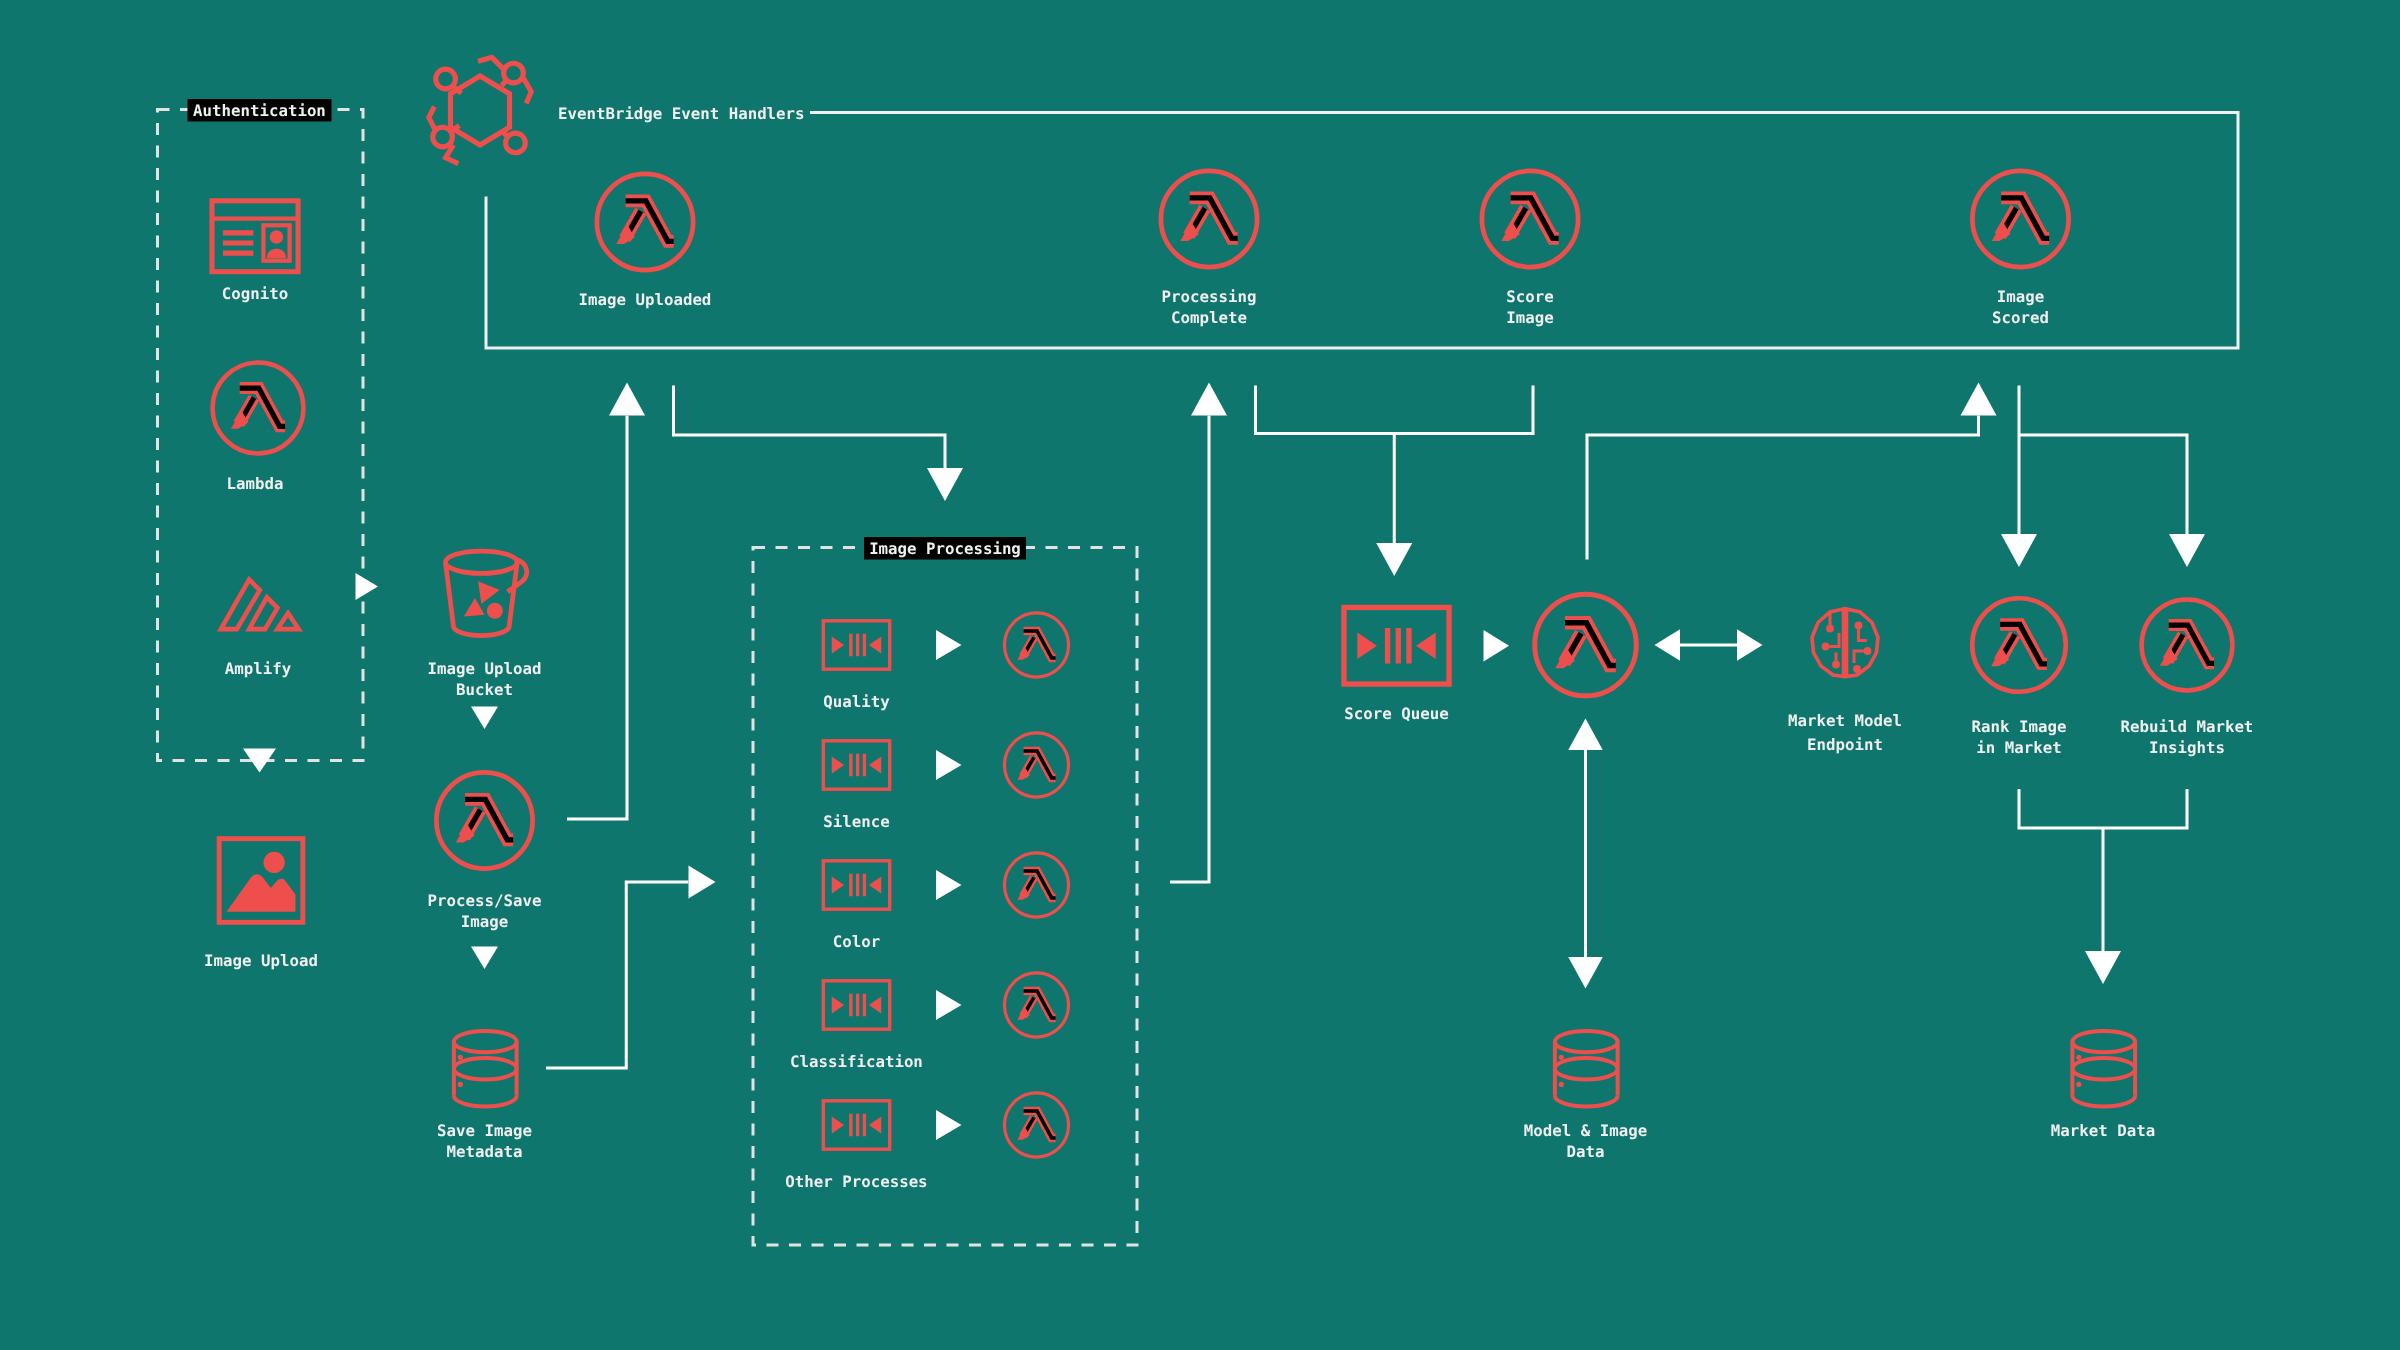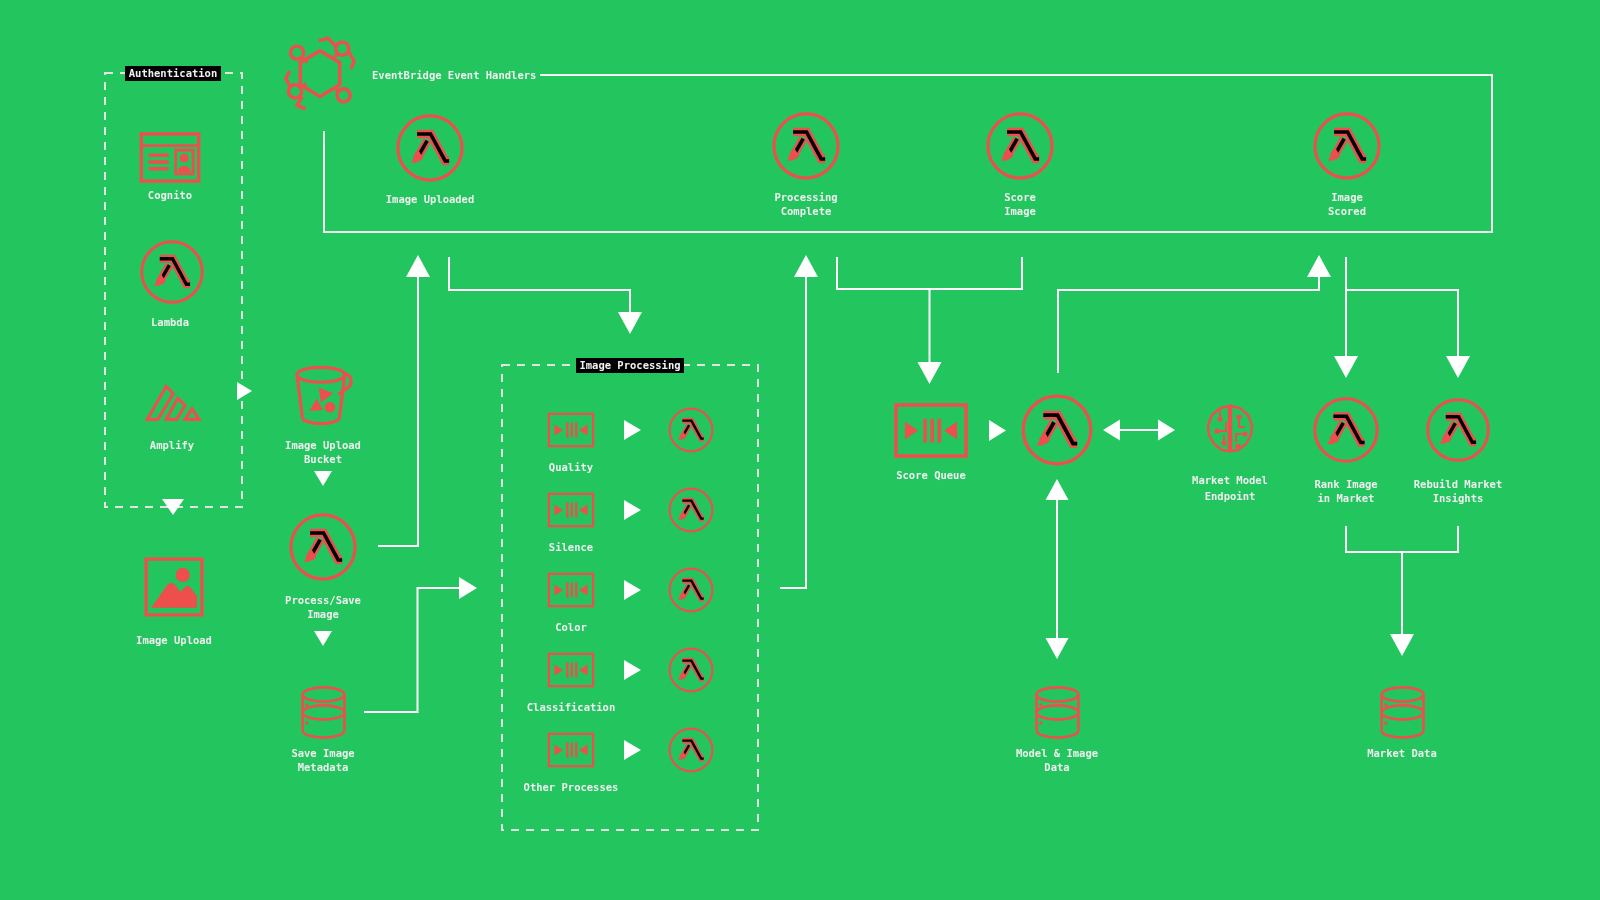--- a/index.html
+++ b/index.html
@@ -1,16 +1,16 @@
 <!DOCTYPE html>
 <html><head>
 <meta charset="utf-8">
 <style>
   html,body{margin:0;padding:0;background:#000;}
-  .stage{width:1600px;height:900px;background:#22c55e;position:relative;overflow:hidden;}
+  .stage{width:1600px;height:900px;background:#0f766e;position:relative;overflow:hidden;}
   svg{display:block;}
   .lbl{font-family:"DejaVu Sans Mono",monospace;font-size:10.5px;font-weight:600;
        fill:#f0f0f0;text-anchor:middle;}
   .lbl-start{text-anchor:start;}
   .ln{stroke:#ffffff;stroke-width:2;fill:none;}
   .ah{fill:#ffffff;stroke:none;}
   .dash{stroke:#e2e2e2;stroke-width:2;fill:none;stroke-dasharray:8 7;}
   .boxline{stroke:#f0f0f0;stroke-width:2;fill:none;}
   .mask{fill:#000000;}
   .rs{stroke:#ee4f4c;fill:none;}

